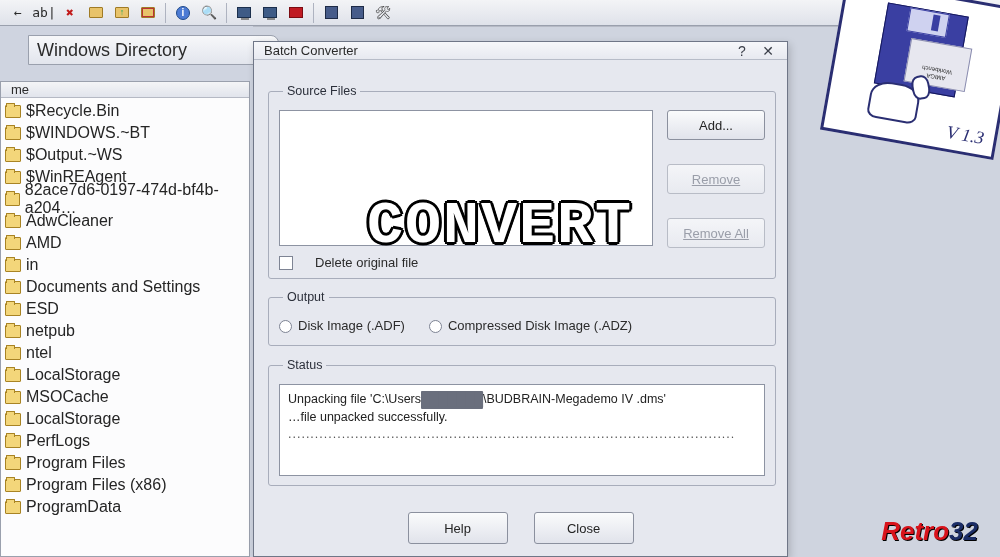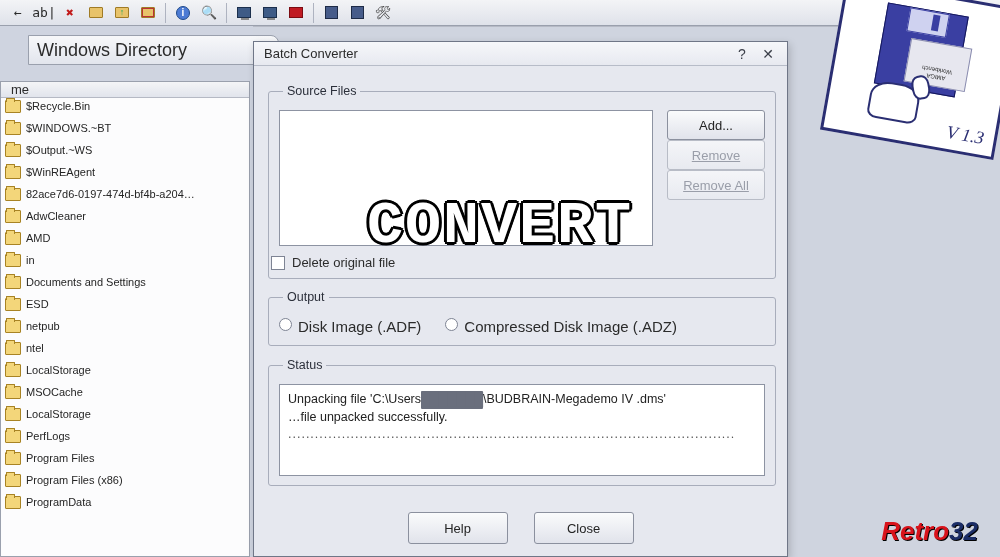--- a/index.html
+++ b/index.html
@@ -64,23 +64,23 @@
     overflow: hidden;
   }
   .col-header {
     height: 16px; background: linear-gradient(#f4f5f7,#e1e4ec);
     border-bottom: 1px solid #b5b9c4;
     display: flex; align-items: center; padding-left: 10px;
     font-size: 13px;
   }
   .file-list { padding: 2px 0 0 2px; }
   .file-row {
-    display: flex; align-items: flex-start;
+    display: flex; align-items: center;
     height: 22px; padding-left: 2px; gap: 5px;
-    font-size: 11px; color: #252525;
+    font-size: 16px; color: #252525;
   }
   .file-row .fic {
     width: 16px; height: 13px;
     background: #f3d67a;
     border: 1px solid #a88324;
     border-radius: 1px;
     position: relative;
   }
   .file-row .fic::before {
     content: "";
@@ -92,21 +92,21 @@
   
   .dialog {
     position: absolute;
     top: 41px; left: 253px;
     width: 535px; height: 516px;
     background: #e6e8ef;
     border: 1px solid #6f7687;
     box-shadow: 2px 3px 8px rgba(0,0,0,.18);
   }
   .dlg-title {
-    height: 24px;
+    height: 18px;
     background: linear-gradient(#f6f7fa,#e7e9f0);
     border-bottom: 1px solid #b7bcc8;
     display: flex; align-items: center;
     padding: 0 6px 0 10px;
     font-size: 13px;
   }
   .dlg-title .spacer { flex: 1; }
   .dlg-title .tbtn {
     width: 26px; height: 22px;
     display: flex; align-items: center; justify-content: center;
@@ -122,41 +122,41 @@
   fieldset.grp > legend {
     padding: 0 4px; font-size: 12.5px; color: #2b2f3a;
     margin-left: 4px;
   }
   .src-grp { top: 42px; left: 14px; width: 508px; height: 195px; }
   .src-listbox {
     position: absolute; top: 12px; left: 10px;
     width: 374px; height: 136px;
     background: #fff; border: 1px solid #8d93a2;
   }
-  .src-btns { position: absolute; top: 12px; right: 10px; display: flex; flex-direction: column; gap: 0; justify-content: center; }
+  .src-btns { position: absolute; top: 12px; right: 10px; display: flex; flex-direction: column; gap: 24px; justify-content: center; }
   .winbtn {
     width: 98px; height: 30px;
     background: linear-gradient(#fafbfc,#e1e3eb);
     border: 1px solid #8b909e;
     border-radius: 3px;
     font-size: 13px; color: #242424;
     display: flex; align-items: center; justify-content: center;
   }
   .winbtn.disabled { color: #9a9ea9; border-color:#b8bcc6; background: linear-gradient(#f4f5f8,#e8eaf0); text-decoration: underline;}
   .chkrow {
-    position: absolute; left: 2px; bottom: 8px;
-    display: flex; align-items: center; gap: 7px; font-size: 13px; text-align: center;
+    position: absolute; left: 10px; bottom: 8px;
+    display: flex; align-items: center; gap: 22px; font-size: 13px; text-align: center;
   }
   .chkbox {
     width: 14px; height: 14px;
     background: #fff; border: 1px solid #7e8494;
   }
   .out-grp { top: 248px; left: 14px; width: 508px; height: 56px; }
   .out-row { position:absolute; top:14px; left:10px; right:10px; display:flex; gap:24px; }
-  .radio { display:flex; align-items:flex-start; gap:6px; font-size:15px;}
+  .radio { display:flex; align-items:flex-end; gap:6px; font-size:13px;}
   .radio .dot { width:13px; height:13px; border:1px solid #7e8494; border-radius:50%; background:#fff; position:relative;}
   .status-grp { top: 316px; left: 14px; width: 508px; height: 128px; }
   .status-box {
     position:absolute; top:12px; left:10px; width:486px; height:92px;
     background:#fff; border:1px solid #8d93a2; padding:6px 8px;
     font-size:12.5px; line-height:1.4; color:#222;
   }
   .status-box .dots { letter-spacing:1px; color:#555; }
   .dlg-btns {
     position:absolute; left:0; right:0; bottom:12px;

